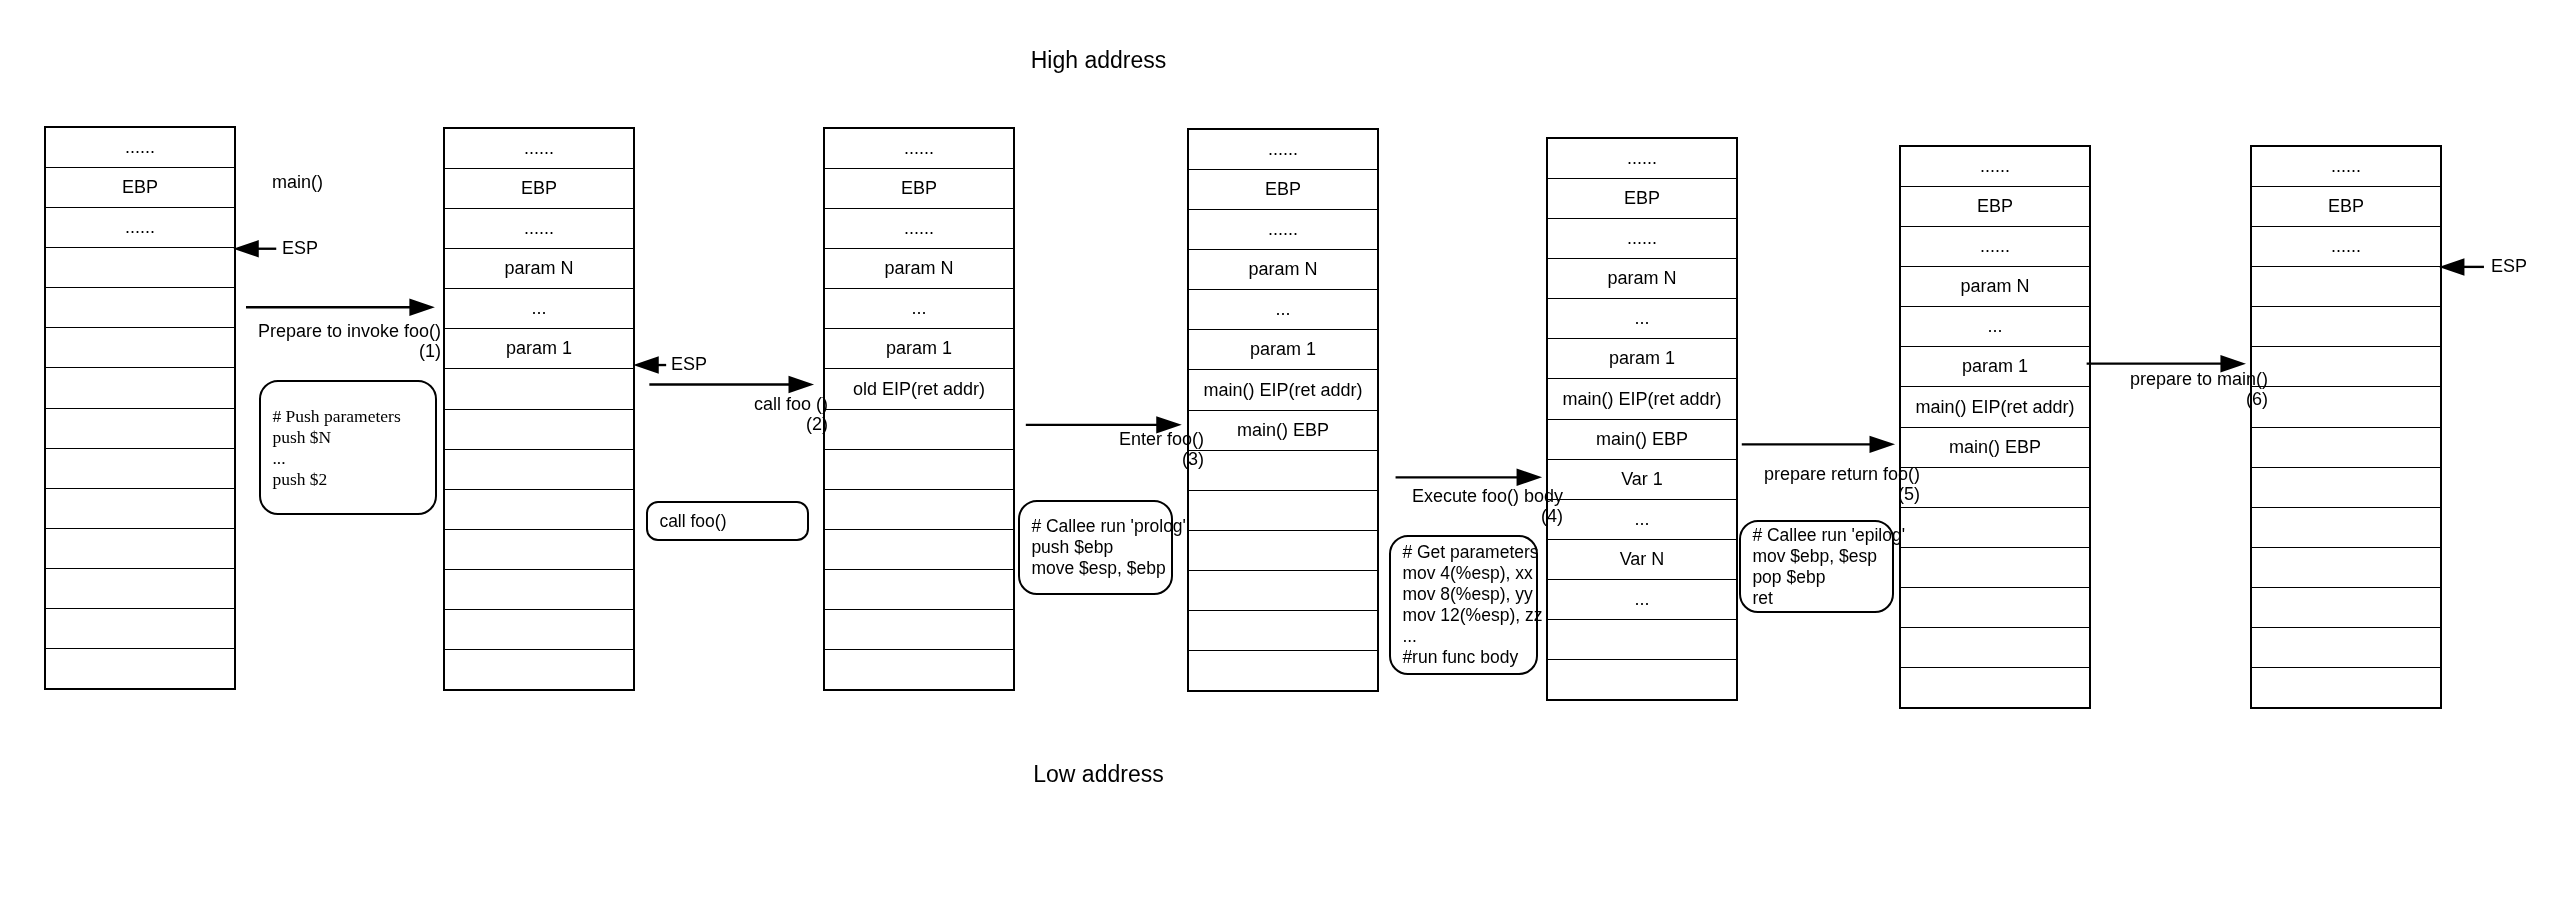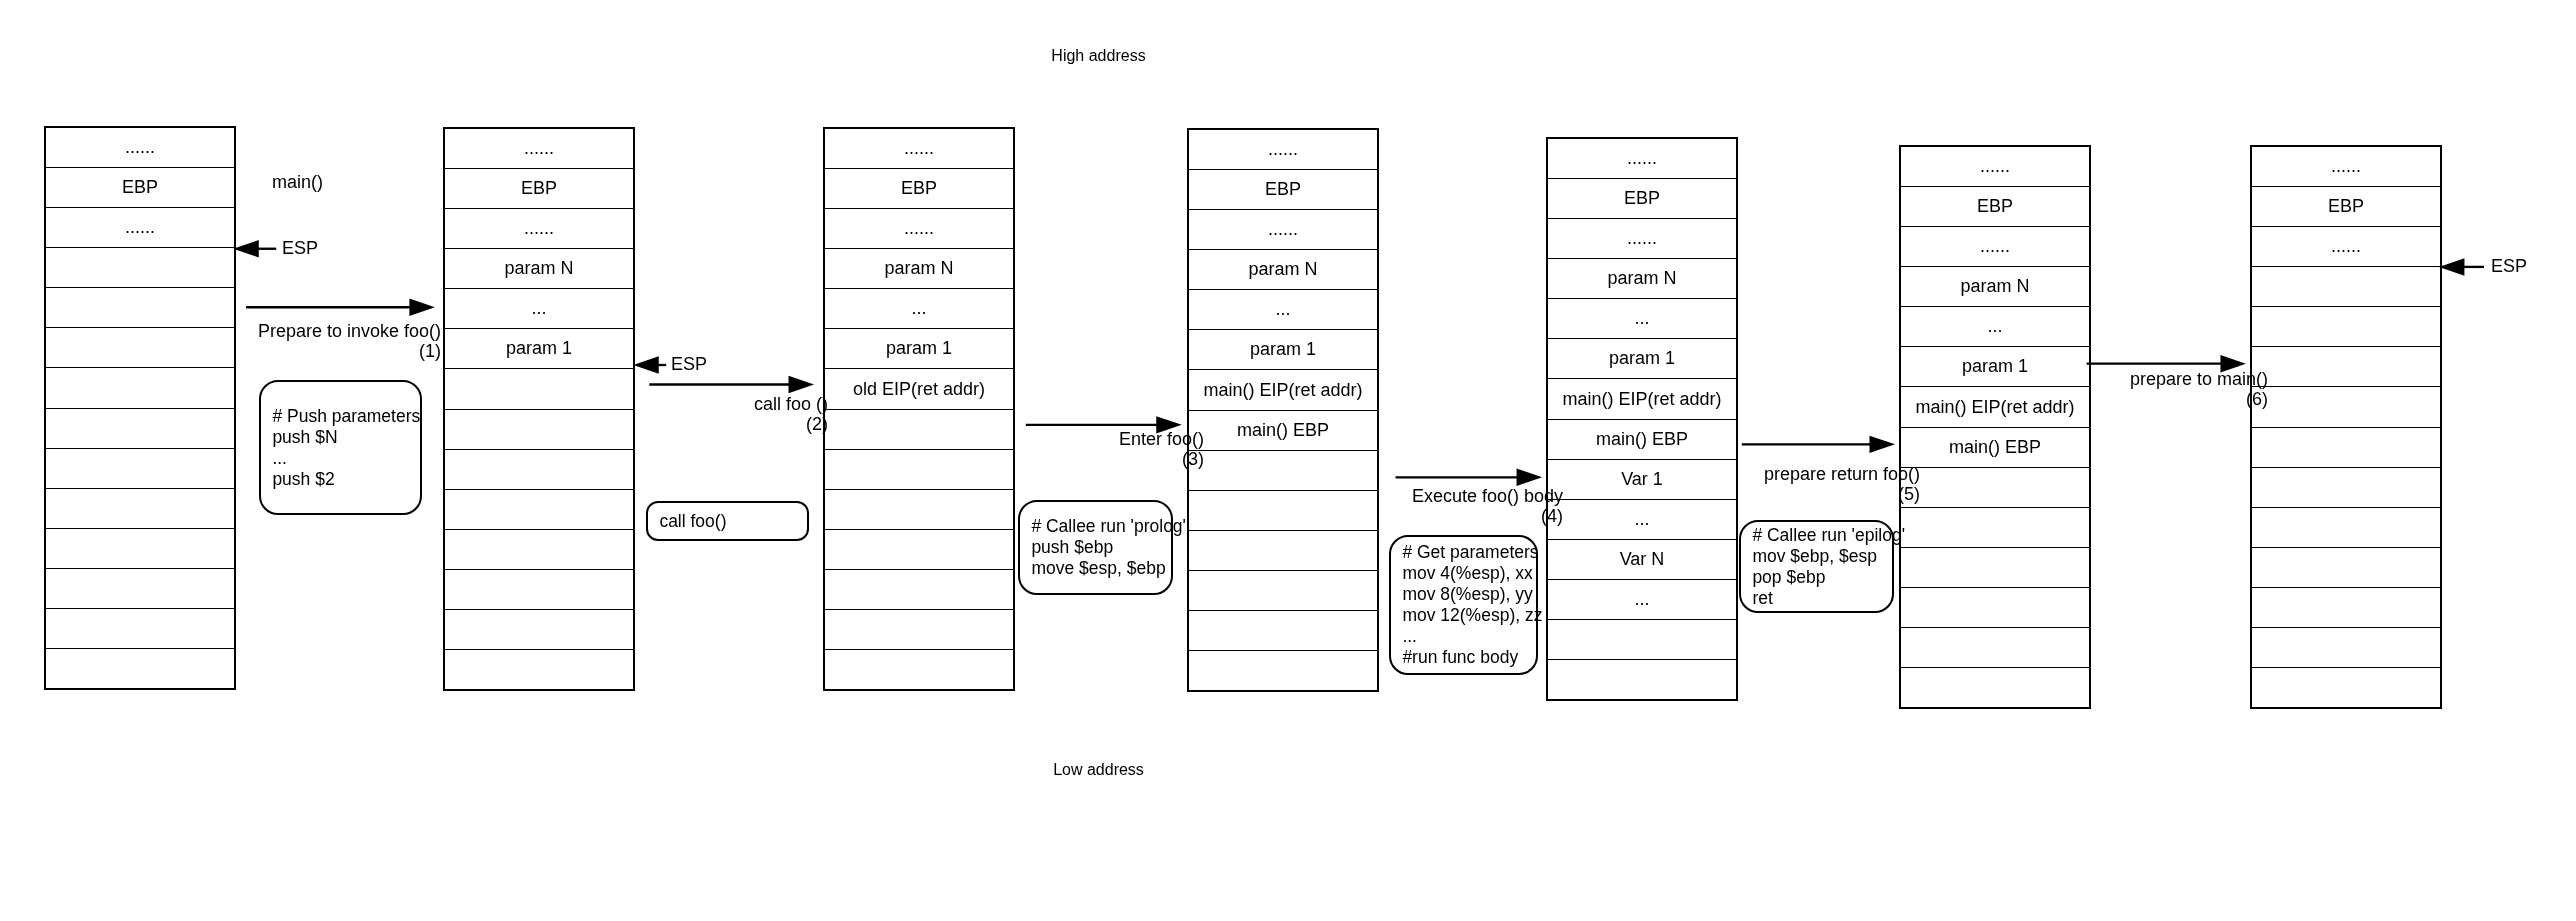--- a/index.html
+++ b/index.html
@@ -8,21 +8,21 @@
     width:2576px;height:921px;
     background:#ffffff;
     font-family:"Liberation Sans", sans-serif;
     color:#000;
     overflow:hidden;
   }
   .title{
     position:absolute;
     width:215px;
     text-align:center;
-    font-size:16px;
+    font-size:23px;
   }
   .stack{
     position:absolute;
     width:188px;height:560px;
     border:2px solid #000;
     display:flex;flex-direction:column;
     background:#fff;
     box-sizing:content-box;
   }
   .cell{
@@ -206,21 +206,21 @@
   </div>
   <div class="step" style="left:1718px;top:464px;">
     <div>prepare return foo()</div>
     <div>(5)</div>
   </div>
   <div class="step" style="left:2066px;top:369px;">
     <div>prepare to main()</div>
     <div>(6)</div>
   </div>
 
-  <div class="codebox" style="left:259px;top:380px;width:163px;height:135px;">
+  <div class="codebox" style="left:259px;top:380px;width:178px;height:135px;font-family:Liberation Serif, serif;">
       <div class="code-line"># Push parameters</div>
       <div class="code-line">push $N</div>
       <div class="code-line">...</div>
       <div class="code-line">push $2</div>
     </div>
   <div class="codebox" style="left:646px;top:501px;width:163px;height:40px;border-radius:12px;">
       <div class="code-line">call foo()</div>
     </div>
   <div class="codebox" style="left:1018px;top:500px;width:155px;height:95px;">
       <div class="code-line"># Callee run 'prolog'</div>

